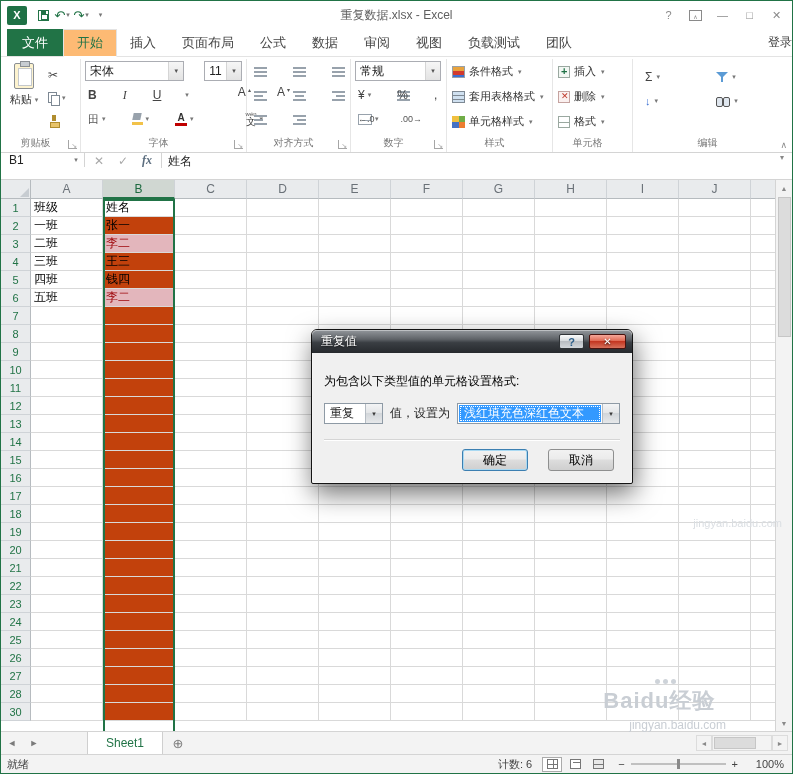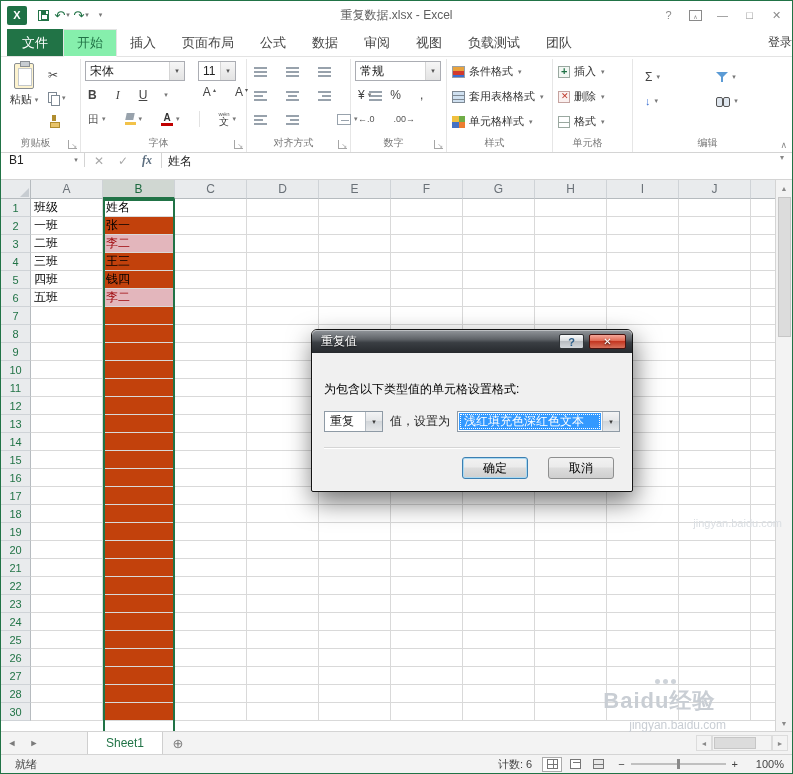--- a/index.html
+++ b/index.html
@@ -22,31 +22,31 @@
   .win-controls{margin-left:auto;display:flex;align-items:center}
   .win-btn{width:27px;height:22px;display:flex;align-items:center;justify-content:center;color:#8a8a8a;font-size:11px}
   .rdo-ic{width:13px;height:11px;border:1px solid #8a8a8a;display:flex;align-items:flex-end;justify-content:center;
           font-size:6px;color:#8a8a8a;line-height:5px}
 
   
   .tabrow{height:28px;display:flex;align-items:stretch;background:#fff;padding-left:6px;
           border-bottom:1px solid #e3e3e3;flex:none}
   .file-tab{background:#217346;color:#fff;padding:0 15px;display:flex;align-items:center;font-size:13px}
   .rtab{padding:0 13px;display:flex;align-items:center;color:#444;font-size:13px}
-  .rtab.active{color:#217346;background:#86efac;border:1px solid #e3e3e3;border-bottom:1px solid #fff;margin-bottom:-1px;z-index:2}
+  .rtab.active{color:#217346;background:#fdba74;border:1px solid #e3e3e3;border-bottom:1px solid #fff;margin-bottom:-1px;z-index:2}
   .signin{margin-left:auto;display:flex;align-items:center;color:#444}
 
   
   .ribbon{height:96px;background:#fff;border-bottom:1px solid #d4d4d4;display:flex;position:relative;padding-top:2px;flex:none}
   .rgroup{position:relative;border-right:1px solid #e6e6e6;padding:0 2px 15px 2px;display:flex;flex-direction:column}
   .rgroup-label{position:absolute;bottom:2px;left:0;right:10px;text-align:center;font-size:10px;color:#7a7a7a}
   .launcher{position:absolute;right:3px;bottom:3px;width:9px;height:9px;border-left:1px solid #a6a6a6;
             border-bottom:1px solid #a6a6a6;font-size:7px;color:#a6a6a6;display:flex;align-items:flex-end;
             justify-content:flex-end;line-height:5px}
-  .frow{display:flex;align-items:center;gap:13px;height:24px;padding:1px 2px}
+  .frow{display:flex;align-items:center;gap:20px;height:24px;padding:1px 2px}
   .combo{display:flex;align-items:stretch;border:1px solid #abadb3;background:#fff;height:20px}
   .combo .ctext{display:flex;align-items:center;padding:0 4px;flex:1;overflow:hidden;white-space:nowrap;color:#222}
   .combo .cdd{width:15px;display:flex;align-items:center;justify-content:center;font-size:7px;color:#555;
               border-left:1px solid #d5d5d5;background:linear-gradient(#f6f6f6,#e3e3e3)}
   .sbtn{display:flex;align-items:center;gap:2px;padding:0 3px;height:20px;color:#444}
   .fmt-b{font-weight:bold}
   .fmt-i{font-style:italic;font-family:"Liberation Serif",serif}
   .fmt-u{text-decoration:underline}
   .vsep{width:1px;height:16px;background:#e2e2e2;margin:0 3px}
 
@@ -181,21 +181,21 @@
   .sb-spacer{flex:1}
   .hscroll{width:92px;display:flex;align-items:center;margin:3px 4px 3px 0}
   .hs-btn{width:16px;height:16px;display:flex;align-items:center;justify-content:center;font-size:7px;color:#8a8a8a;
           background:#f3f3f3;border:1px solid #dcdcdc}
   .hs-track{flex:1;height:16px;background:#f3f3f3;border:1px solid #dcdcdc;position:relative}
   .hs-thumb{position:absolute;left:1px;top:1px;bottom:1px;width:42px;background:#dcdcdc;border:1px solid #c6c6c6}
 
   
   .statusbar{height:19px;background:#f3f3f3;border-top:1px solid #d4d4d4;display:flex;align-items:center;
              font-size:11px;color:#444;flex:none}
-  .sb-ready{padding-left:14px}
+  .sb-ready{padding-left:6px}
   .sb-right{margin-left:auto;display:flex;align-items:center;gap:10px;padding-right:8px}
   .view-btns{display:flex;align-items:center;gap:3px}
   .vb{width:20px;height:15px;display:flex;align-items:center;justify-content:center}
   .vb.active{background:#fff;border:1px solid #ababab}
   .vb-ic{width:11px;height:10px;border:1px solid #777;display:inline-block;background:#fff}
   .vb-ic.normal{background:linear-gradient(#777,#777) 0 4px/11px 1px no-repeat,linear-gradient(90deg,#777,#777) 5px 0/1px 10px no-repeat,#fff}
   .vb-ic.layout{background:linear-gradient(#777,#777) 2px 2px/7px 1px no-repeat,#fff}
   .vb-ic.pbreak{background:linear-gradient(#777,#777) 0 4px/11px 1px no-repeat,#e8e8e8}
   .zoom{display:flex;align-items:center;gap:6px}
   .zoom-track{width:95px;height:2px;background:#c0c0c0;position:relative}
@@ -209,21 +209,21 @@
   .dlg-title{height:23px;border-radius:5px 5px 0 0;display:flex;align-items:center;padding:0 6px 0 9px;color:#fff;
              background:linear-gradient(180deg,#93979c,#5f6368 40%,#3a3e43 55%,#26292d);
              text-shadow:0 1px 2px rgba(0,0,0,.8);box-shadow:inset 0 1px 0 rgba(255,255,255,.4)}
   .dlg-title-text{flex:1}
   .dlg-help{width:25px;height:15px;border-radius:2px;border:1px solid #2f3337;margin-right:5px;
             background:linear-gradient(180deg,#fafbfc,#d7dadd 45%,#b9bdc2 50%,#d3d7db);
             color:#2c5f8a;font-weight:bold;font-size:11px;display:flex;align-items:center;justify-content:center;text-shadow:none}
   .dlg-close{width:37px;height:15px;border-radius:2px;border:1px solid #4a120e;
              background:linear-gradient(180deg,#f5a79a,#e06a54 45%,#c43722 50%,#d6705a);
              color:#fff;font-weight:bold;font-size:10px;display:flex;align-items:center;justify-content:center}
-  .dlg-body{padding:28px 12px 10px 12px}
+  .dlg-body{padding:20px 12px 10px 12px}
   .dlg-label{color:#000}
   .dlg-controls{display:flex;align-items:center;margin-top:13px;gap:7px}
   .w7combo{height:21px;display:flex;border:1px solid #8e9aa5;background:#fff}
   .w7combo .ct{display:flex;align-items:center;padding:0 5px;overflow:hidden;white-space:nowrap}
   .w7combo .cb{width:17px;border-left:1px solid #b5bcc3;display:flex;align-items:center;justify-content:center;
                font-size:7px;color:#3a3a3a;background:linear-gradient(180deg,#f3f4f5,#e4e6e8 45%,#d2d6da 50%,#e6e8ea)}
   .combo-cond .ct{width:40px}
   .combo-fmt{flex:1}
   .combo-fmt .ct{flex:1;background:#3399ff;color:#fff;margin:1px;outline:1px dotted #fff;outline-offset:-2px}
   .dlg-btnrow{margin-top:15px;border-top:1px solid #d5d5d5;box-shadow:inset 0 1px 0 #fff;

